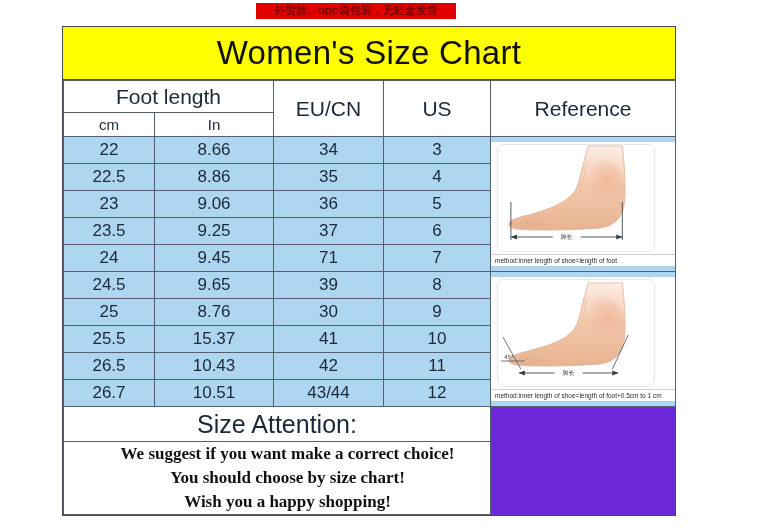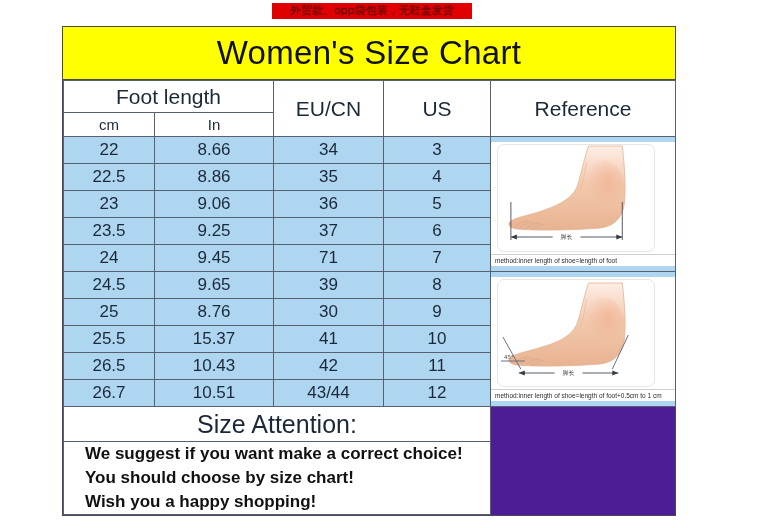--- a/index.html
+++ b/index.html
@@ -11,21 +11,21 @@
     width: 758px;
     height: 528px;
     position: relative;
     font-family: "Liberation Sans", sans-serif;
     overflow: hidden;
   }
 
   
   .promo-banner {
     position: absolute;
-    left: 272px;
+    left: 256px;
     top: 3px;
     width: 200px;
     height: 16px;
     background: #e00000;
     color: #6b0000;
     font-size: 11px;
     line-height: 16px;
     text-align: center;
     letter-spacing: 0px;
     white-space: nowrap;
@@ -35,21 +35,21 @@
   }
 
   
   .chart {
     position: absolute;
     left: 62px;
     top: 26px;
     width: 614px;
     box-sizing: border-box;
     border: 1px solid #4a4a55;
-    background: #4c1d95;
+    background: #6d28d9;
   }
 
   .title-bar {
     background: #ffff00;
     height: 52px;
     display: flex;
     align-items: center;
     justify-content: center;
     border-bottom: 1px solid #4a4a55;
   }
@@ -165,23 +165,23 @@
     font-family: "Liberation Sans", sans-serif;
   }
   .notes-row td {
     background: #ffffff;
     padding: 4px 0 7px 0;
   }
   .note-line {
     font-size: 17px;
     font-weight: bold;
     color: #111111;
-    text-align: left;
+    text-align: center;
     line-height: 24px;
-    font-family: Liberation Sans, sans-serif;
+    font-family: Liberation Serif, serif;
     padding-left: 21px;
   }
 </style>
 </head>
 <body>
 
 <div class="promo-banner">外贸款、opp袋包装，无鞋盒发货</div>
 
 <div class="chart">
 

